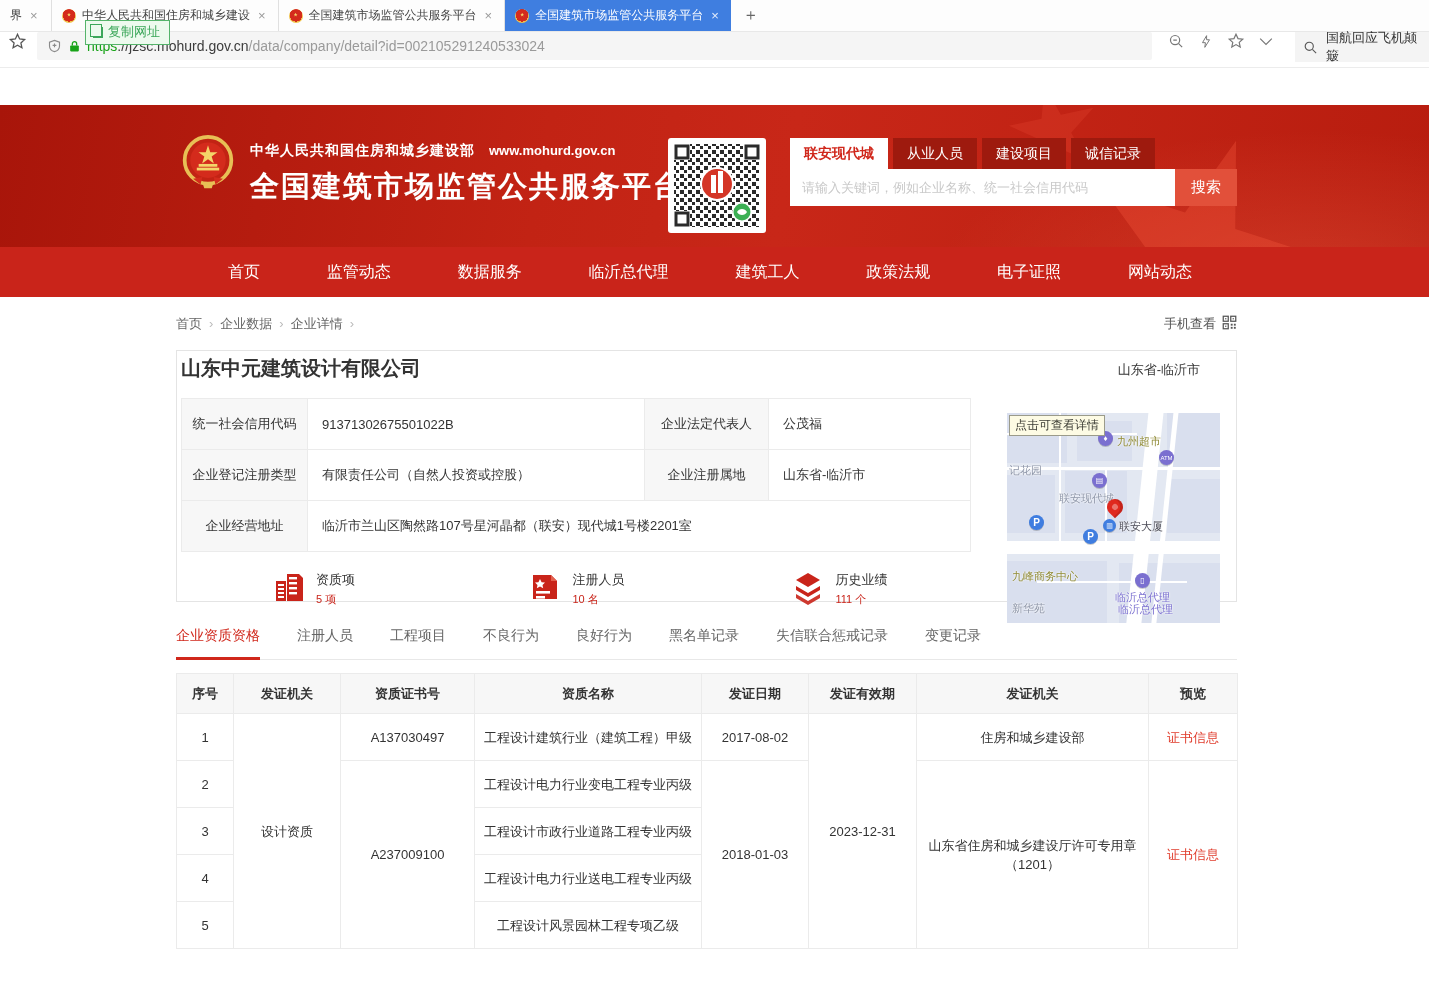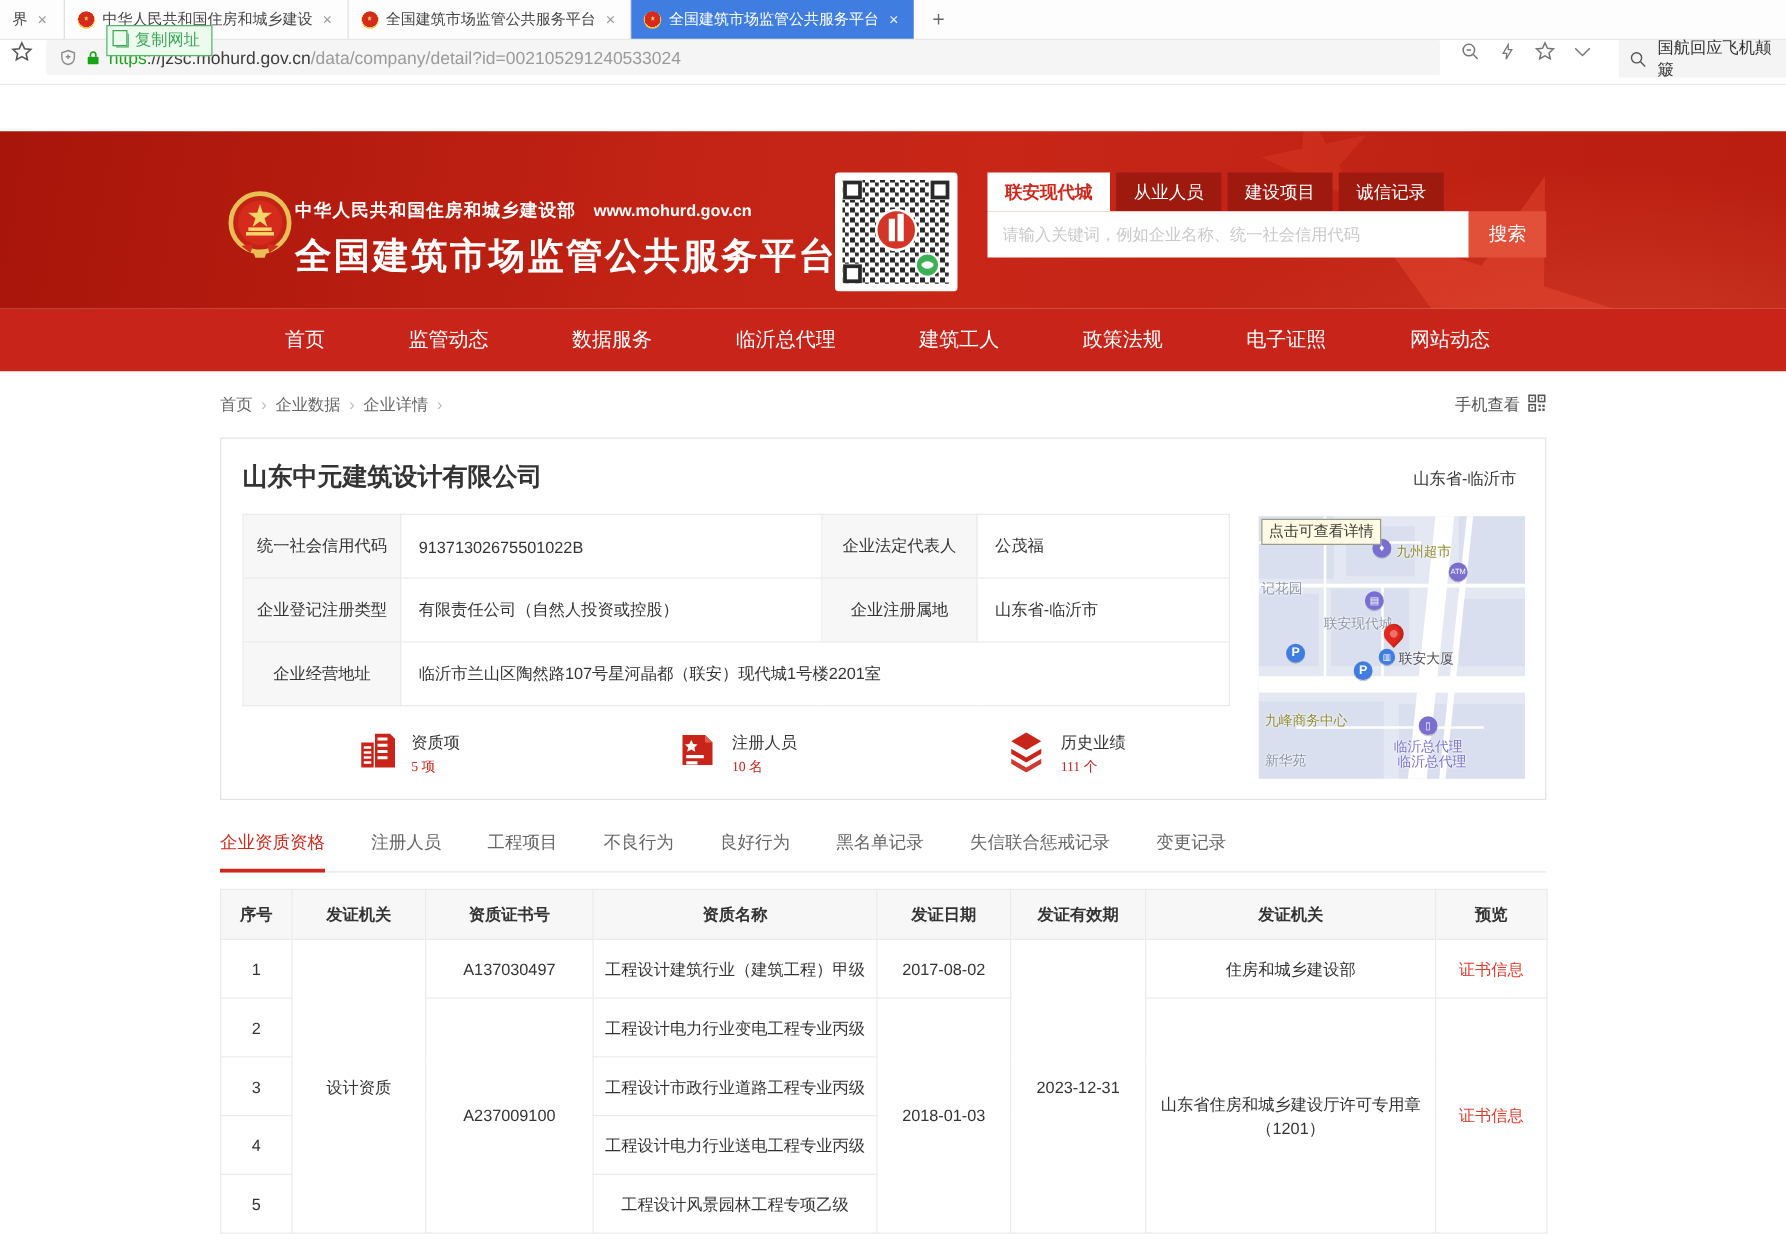--- a/index.html
+++ b/index.html
@@ -39,21 +39,21 @@
   .gap-white { height:37px; background:#fff; }
   .site-header { position:relative; height:142px; overflow:hidden;
       background:linear-gradient(100deg,#a8150a 0%,#c22314 38%,#c82718 55%,#b81d0f 100%); }
   .hstar { position:absolute; background:rgba(255,96,70,.28);
       clip-path:polygon(50% 0,61% 35%,98% 35%,68% 57%,79% 91%,50% 70%,21% 91%,32% 57%,2% 35%,39% 35%); }
   .hstar.s1 { width:240px; height:240px; right:110px; top:30px; transform:rotate(18deg); }
   .hstar.s2 { width:90px; height:90px; right:330px; top:-20px; transform:rotate(-12deg); opacity:.6; }
   .hsweep { position:absolute; right:0; top:0; width:560px; height:142px;
       background:radial-gradient(ellipse at 80% 120%, rgba(255,120,90,.25), transparent 60%); }
 
-  .logo-block { position:absolute; left:180px; top:47px; display:flex; align-items:flex-start; }
+  .logo-block { position:absolute; left:180px; top:29px; display:flex; gap:14px; align-items:flex-start; }
   .titles .t1 { color:#fff; font-size:14px; font-weight:bold; letter-spacing:1px; margin-top:8px; }
   .titles .t1 .wurl { font-size:13px; margin-left:14px; letter-spacing:0; }
   .titles .t2 { color:#fff; font-size:29px; font-weight:bold; letter-spacing:2px; margin-top:7px; }
 
   .qr-box { position:absolute; left:668px; top:33px; width:98px; height:95px; background:#fff; border-radius:3px; display:flex; align-items:center; justify-content:center; }
 
   .search-block { position:absolute; left:790px; top:33px; width:447px; }
   .search-tabs { display:flex; gap:5px; height:31px; }
   .stab { display:flex; align-items:center; justify-content:center; padding:0 14px; font-size:14px;
           background:#9e1a0e; color:#fff; cursor:pointer; }
@@ -68,31 +68,31 @@
   .nav-item { color:#fff; font-size:16px; cursor:pointer; white-space:nowrap; }
 
   
   .main { width:1061px; margin-left:176px; }
   .crumb-row { height:53px; display:flex; align-items:center; justify-content:space-between; font-size:13px; color:#666; }
   .crumbs { display:flex; align-items:center; gap:7px; }
   .crumb { cursor:pointer; }
   .crumb-sep { color:#bbb; }
   .mobile-view { display:flex; align-items:center; gap:6px; color:#555; cursor:pointer; }
 
-  .company-card { position:relative; border:1px solid #e4e4e4; height:290px; padding:17px; }
+  .company-card { position:relative; border:1px solid #e4e4e4; height:252px; padding:4px; }
   .company-head { display:flex; justify-content:space-between; align-items:flex-start; width:1019px; }
   .company-name { font-size:20px; font-weight:bold; color:#333; }
   .company-region { font-size:13px; color:#333; margin-top:6px; }
 
   table.info { border-collapse:collapse; width:789px; margin-top:16px; table-layout:fixed; }
   table.info td { border:1px solid #ebebeb; font-size:13px; color:#333; padding:0 14px; height:51px; }
   table.info td.lbl { background:#f7f7f7; text-align:center; padding:0 6px; }
 
   .stats-row { width:789px; display:flex; margin-top:17px; }
-  .stat { flex:1; display:flex; align-items:center; justify-content:center; gap:10px;font-family:Liberation Serif, serif; }
+  .stat { flex:1; display:flex; align-items:center; justify-content:center; gap:10px; }
   .stat-txt .sl { font-size:13px; color:#333; }
   .stat-txt .sv { font-size:11px; color:#c9241a; margin-top:3px; }
 
   .map { position:absolute; right:16px; top:62px; width:213px; height:210px; background:#e3e8f2; overflow:hidden; cursor:pointer; }
   .blk { position:absolute; background:#d9dfee; }
   .road { position:absolute; background:#fff; }
   .map-tip { position:absolute; left:2px; top:2px; z-index:5; background:#fdfbe4; border:1px solid #9b9b8a; color:#3b3b33; font-size:12px; padding:1px 5px; }
   .poi { position:absolute; font-size:11px; white-space:nowrap; text-shadow:0 0 2px #fff,0 0 2px #fff; }
   .poi.olive { color:#8f8a35; }
   .poi.gray { color:#8d95a8; }

